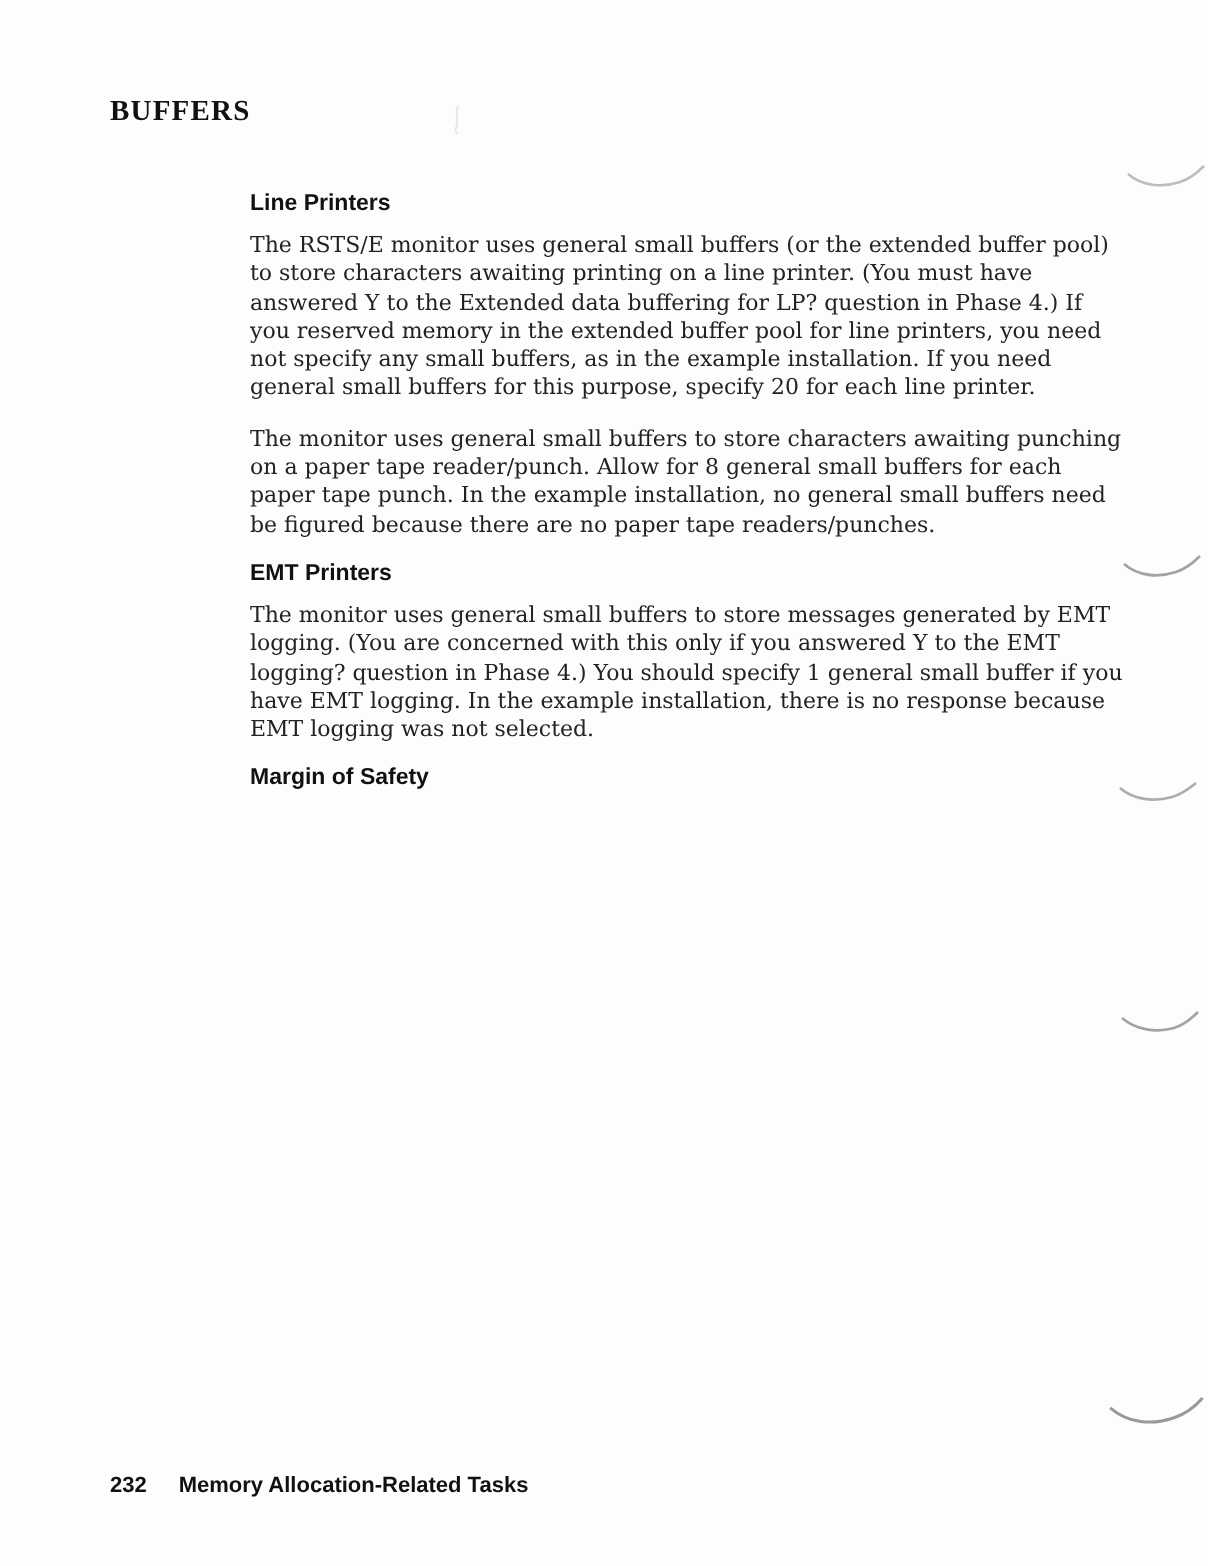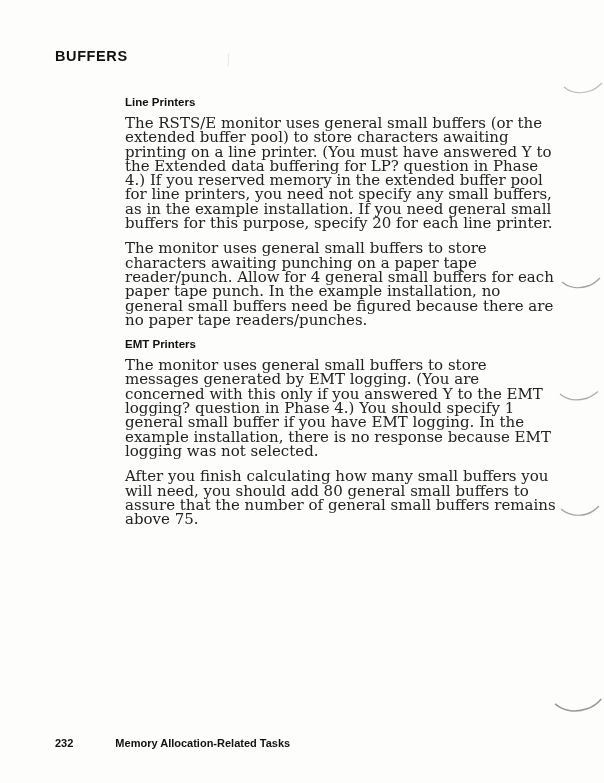--- a/index.html
+++ b/index.html
@@ -6,49 +6,49 @@
   body {
     width: 604px; height: 783px;
     background: #fdfdfc;
     position: relative;
     overflow: hidden;
     color: #1c1c1c;
     font-family: "DejaVu Serif", serif;
   }
   .doc-title {
     position: absolute; left: 55px; top: 48px;
-    font-family: Liberation Sans, sans-serif;
+    font-family: Liberation Serif, serif;
     font-weight: bold; font-size: 14.5px; letter-spacing: 0.6px;
     color: #111;
   }
   .title-artifact {
     position: absolute; left: 224px; top: 52px;
     opacity: 0.22;
   }
   .column {
     position: absolute; left: 125px; top: 96px; width: 438px;
   }
   .section-heading {
     font-family: "Liberation Sans", sans-serif;
     font-weight: bold; font-size: 11.5px;
     color: #111;
     margin: 0 0 8px 0;
   }
   .section-body {
-    font-size: 15px; line-height: 14.3px;
+    font-size: 11px; line-height: 14.3px;
     margin: 0 0 11px 0;
     color: #222;
   }
   .footer {
     position: absolute; left: 55px; top: 737px;
     font-family: "Liberation Sans", sans-serif;
     font-weight: bold; font-size: 11px; color: #111;
     white-space: nowrap;
   }
-  .footer .footer-title { margin-left: 42px; }
+  .footer .footer-title { margin-left: 16px; }
   .curl {
     position: absolute;
     width: 40px; height: 14px;
     pointer-events: none;
   }
   .curl svg { display: block; }
   .curl-1 { left: 563px; top: 82px;  opacity: 0.55; }
   .curl-2 { left: 561px; top: 277px; opacity: 0.70; }
   .curl-3 { left: 559px; top: 390px; opacity: 0.65; }
   .curl-4 { left: 560px; top: 505px; opacity: 0.70; }
@@ -63,26 +63,26 @@
   <svg width="10" height="16" viewBox="0 0 10 16">
     <path d="M5,1 C3,5 6,8 4,12 C3,14 5,15 5,15" stroke="#999" stroke-width="1" fill="none"></path>
   </svg>
 </span>
 
 <div class="column">
 
   <h2 class="section-heading">Line Printers</h2>
   <p class="section-body">The RSTS/E monitor uses general small buffers (or the extended buffer pool) to store characters awaiting printing on a line printer. (You must have answered Y to the Extended data buffering for LP? question in Phase 4.) If you reserved memory in the extended buffer pool for line printers, you need not specify any small buffers, as in the example installation. If you need general small buffers for this purpose, specify 20 for each line printer.</p>
 
-  <p class="section-body">The monitor uses general small buffers to store characters awaiting punching on a paper tape reader/punch. Allow for 4 general small buffers for each paper tape punch. In the example installation, no general small buffers need be figured because there are no paper tape readers/punches.</p>
+  <p class="section-body">The monitor uses general small buffers to store characters awaiting punching on a paper tape reader/punch. Allow for 8 general small buffers for each paper tape punch. In the example installation, no general small buffers need be figured because there are no paper tape readers/punches.</p>
 
   <h2 class="section-heading">EMT Printers</h2>
   <p class="section-body">The monitor uses general small buffers to store messages generated by EMT logging. (You are concerned with this only if you answered Y to the EMT logging? question in Phase 4.) You should specify 1 general small buffer if you have EMT logging. In the example installation, there is no response because EMT logging was not selected.</p>
 
-  <p class="section-body">After you finish calculating how many small buffers you will need, you should add 80 general small buffers to assure that the number of general small buffers remains above 75.</p>
+  <h2 class="section-heading">Margin of Safety</h2>
 
 </div>
 
 <span class="curl curl-1">
   <svg width="40" height="14" viewBox="0 0 40 14">
     <path d="M1,5 C8,11 18,12 27,9 C32,7.5 36,4 39,1" stroke="#8a8a8a" stroke-width="1.3" fill="none"></path>
   </svg>
 </span>
 <span class="curl curl-2">
   <svg width="40" height="14" viewBox="0 0 40 14">

